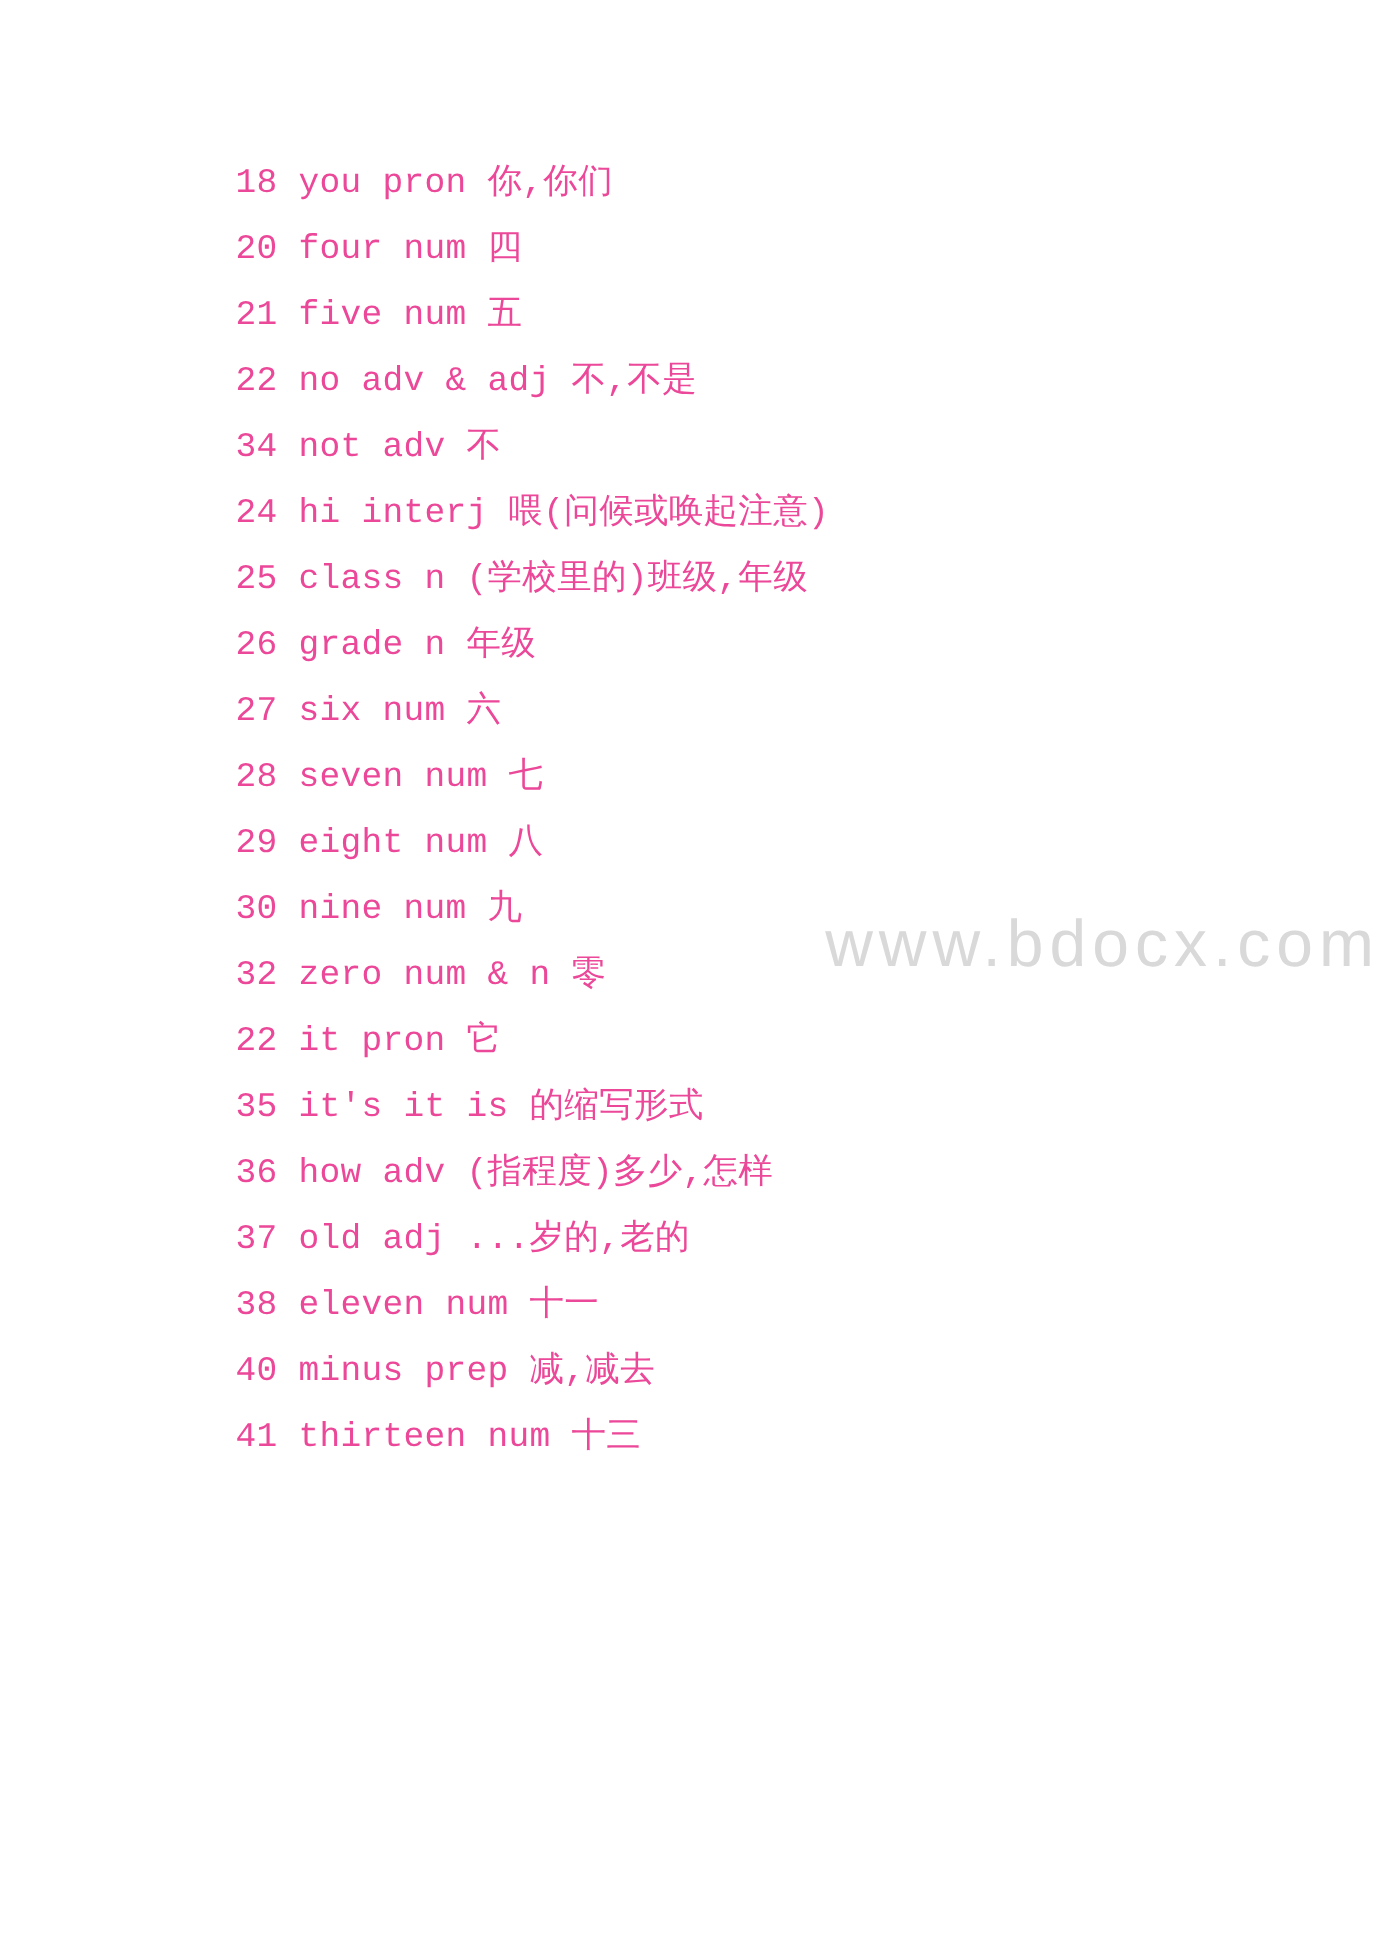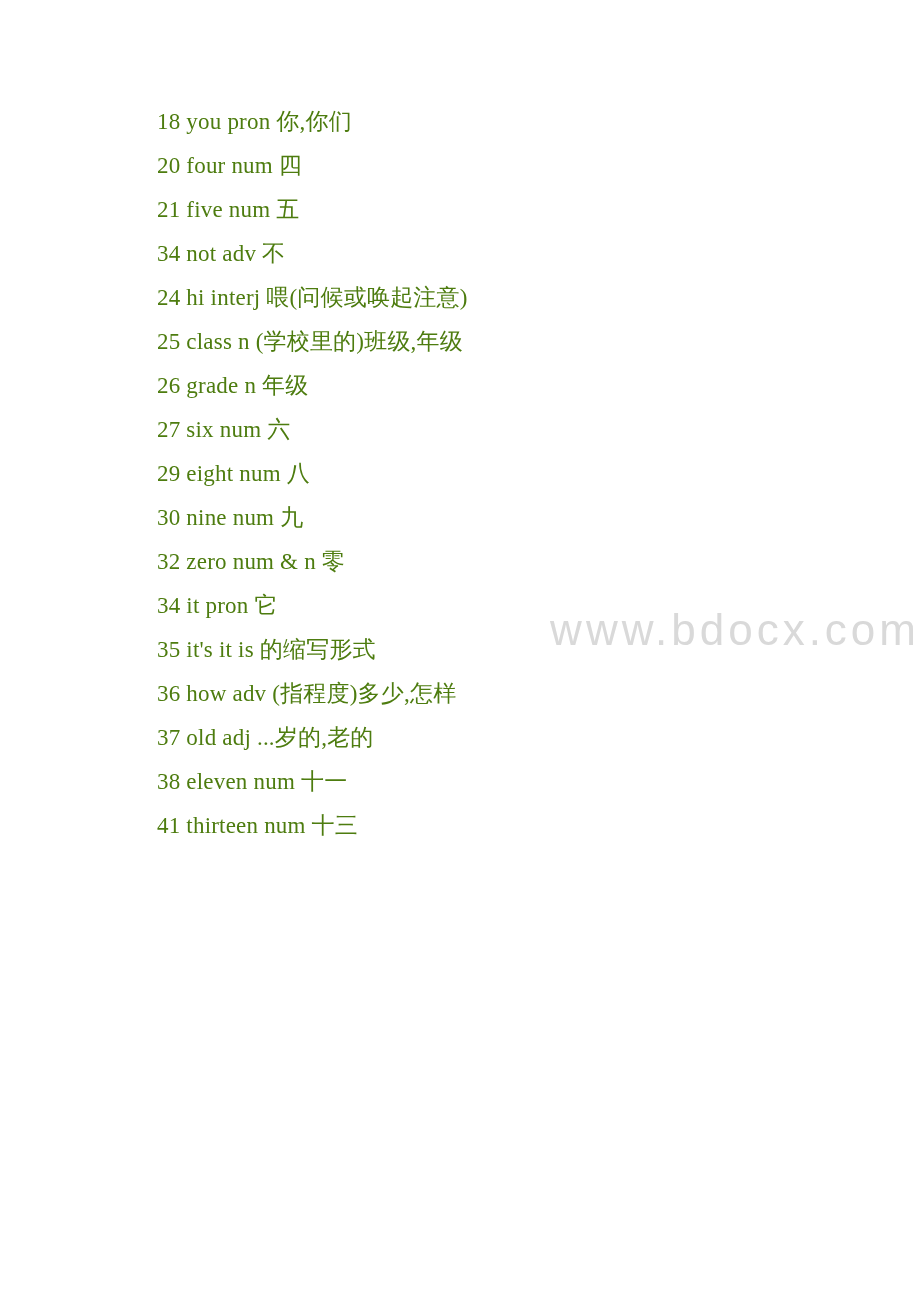--- a/index.html
+++ b/index.html
@@ -24,24 +24,25 @@
   .entry-list {
     list-style: none;
     margin: 0;
     padding: 0;
     position: relative;
     z-index: 2;
   }
   .entry {
     font-size: 23px;
     line-height: 44px;
-    color: #4d7c0f;
+    color: #ec4899;
     padding-left: 157px;
     white-space: nowrap;
     letter-spacing: 0.2px;
+    font-family: Liberation Mono, monospace;
   }
   .watermark {
     position: absolute;
     left: 0;
     right: 0;
     top: 605px;
     text-align: right;
     font-family: "Liberation Sans", "DejaVu Sans", sans-serif;
     font-size: 44px;
     letter-spacing: 4px;
@@ -56,29 +57,32 @@
 <body>
 
 <div class="page">
 
   <div class="watermark">www.bdocx.com</div>
 
   <ul class="entry-list">
     <li class="entry">18 you pron 你,你们</li>
     <li class="entry">20 four num 四</li>
     <li class="entry">21 five num 五</li>
+    <li class="entry">22 no adv &amp; adj 不,不是</li>
     <li class="entry">34 not adv 不</li>
     <li class="entry">24 hi interj 喂(问候或唤起注意)</li>
     <li class="entry">25 class n (学校里的)班级,年级</li>
     <li class="entry">26 grade n 年级</li>
     <li class="entry">27 six num 六</li>
+    <li class="entry">28 seven num 七</li>
     <li class="entry">29 eight num 八</li>
     <li class="entry">30 nine num 九</li>
     <li class="entry">32 zero num &amp; n 零</li>
-    <li class="entry">34 it pron 它</li>
+    <li class="entry">22 it pron 它</li>
     <li class="entry">35 it's it is 的缩写形式</li>
     <li class="entry">36 how adv (指程度)多少,怎样</li>
     <li class="entry">37 old adj ...岁的,老的</li>
     <li class="entry">38 eleven num 十一</li>
+    <li class="entry">40 minus prep 减,减去</li>
     <li class="entry">41 thirteen num 十三</li>
   </ul>
 
 </div>
 
 </body></html>

